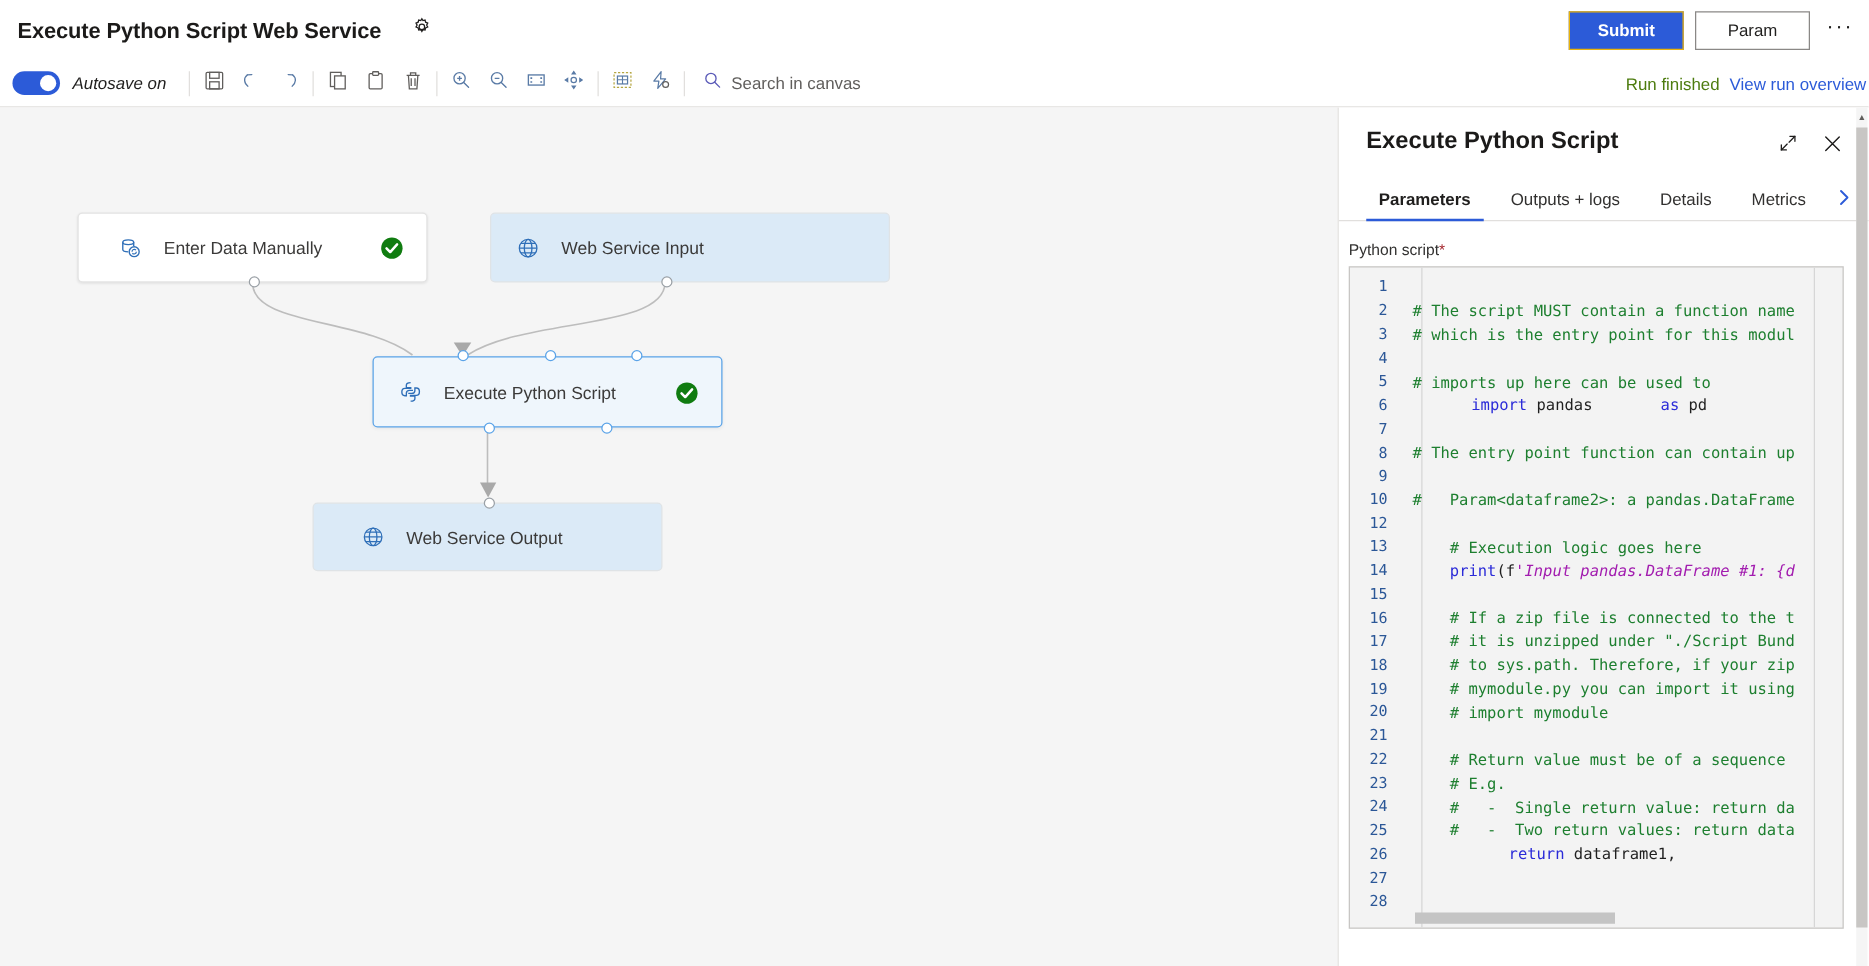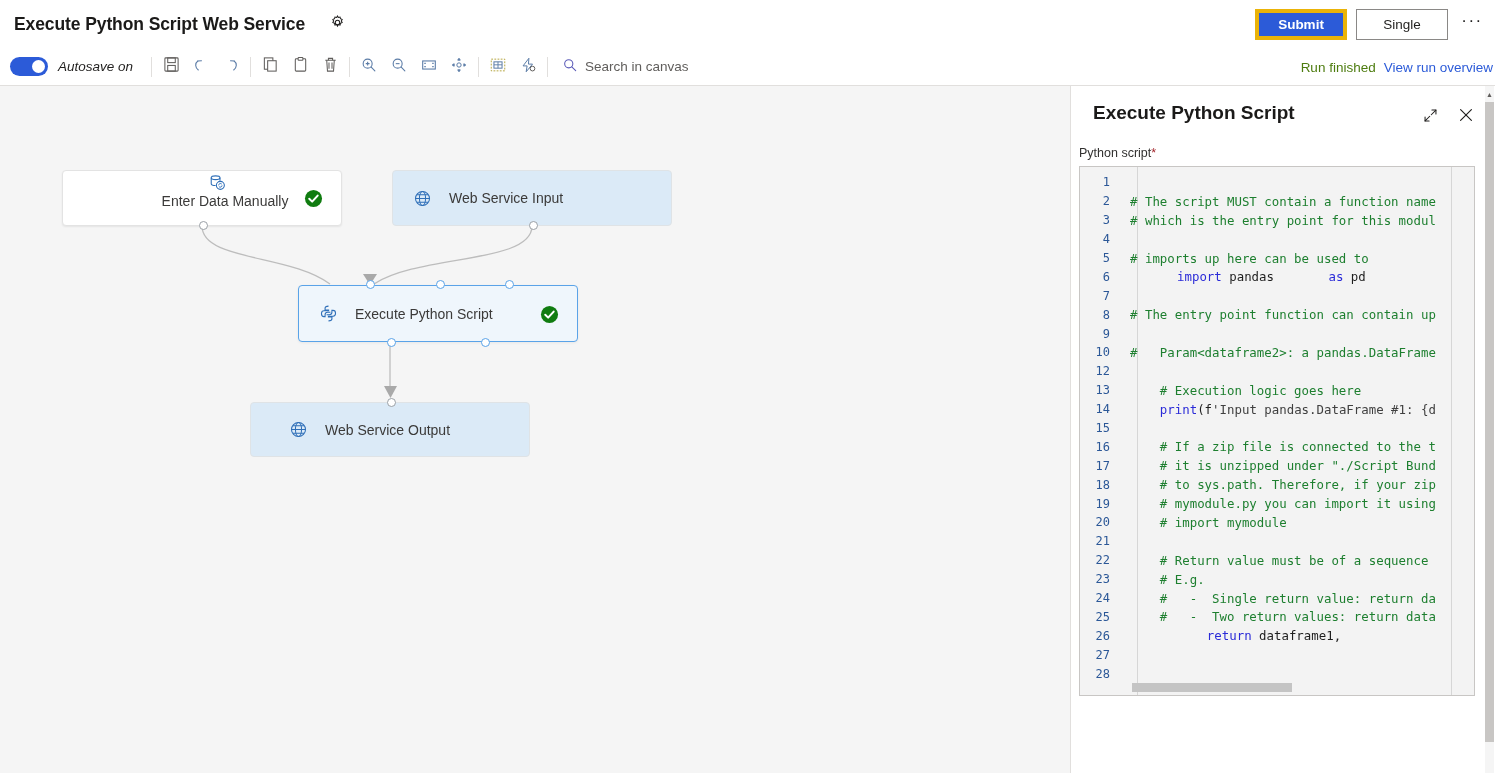--- a/index.html
+++ b/index.html
@@ -27,21 +27,21 @@
   .gear-btn {
     margin-left: 18px; width: 28px; height: 28px;
     display: flex; align-items: center; justify-content: center;
     cursor: pointer; border-radius: 2px;
   }
   .titlebar-right {
     position: absolute; right: 8px; top: 0; height: 48px;
     display: flex; align-items: center; gap: 9px;
   }
   .btn-primary {
-    background: #2c5bd8; color: #fff; border: 4px solid #eab308;
+    background: #2c5bd8; color: #fff; border: 1px solid #eab308;
     height: 31px; min-width: 92px; padding: 0 14px;
     font-size: 13.5px; font-weight: 600; cursor: pointer;
     font-family: "Liberation Sans", sans-serif;
     display: flex; align-items: center; justify-content: center;
   }
   .btn-default {
     background: #fff; color: #201f1e; border: 1px solid #8a8886;
     height: 31px; min-width: 92px; padding: 0 14px;
     font-size: 13.5px; font-weight: 400; cursor: pointer;
     font-family: "Liberation Sans", sans-serif;
@@ -151,21 +151,21 @@
   .ln {
     width: 42px; text-align: right; padding-right: 12px; flex: none;
     font-size: 12px; color: #2b5797; font-family: "DejaVu Sans Mono", monospace;
   }
   .code {
     font-size: 12.4px; white-space: pre; font-family: "DejaVu Sans Mono", monospace;
     color: #1f1f1f; padding-left: 8px;
   }
   .c-com { color: #1d7f2f; }
   .c-kw  { color: #2b2bd8; margin-left: 47px; }
-  .c-str { color: #404040; }
+  .c-str { color: #a21caf; font-style: italic; }
   .c-fn  { color: #2b2bd8; }
   .guide {
     position: absolute; top: 0; bottom: 0; width: 1px; background: #d6d6d6;
   }
   .hscroll {
     position: absolute; left: 52px; bottom: 3px; width: 160px; height: 9px;
     background: #c4c4c4; border-radius: 0px; cursor: pointer;
   }
   .panel-scroll {
     position: absolute; right: 1px; top: 86px; width: 9px; height: 687px;
@@ -190,21 +190,21 @@
     <div class="gear-btn">
       <span>
         <svg width="17" height="17" viewBox="0 0 20 20" fill="none" stroke="#201f1e" stroke-width="1.2">
           <circle cx="10" cy="10" r="2.6"></circle>
           <path d="M10 2.3l1 1.8 2-.5.5 2 2 .9-1 1.8 1 1.8-2 .9-.5 2-2-.5-1 1.8-1-1.8-2 .5-.5-2-2-.9 1-1.8-1-1.8 2-.9.5-2 2 .5z"></path>
         </svg>
       </span>
     </div>
     <div class="titlebar-right">
       <button class="btn-primary">Submit</button>
-      <button class="btn-default">Single</button>
+      <button class="btn-default">Param</button>
       <div class="more-btn">···</div>
     </div>
   </div>
 
   <div class="toolbar">
     <div class="toggle"></div>
     <div class="toggle-label">Autosave on</div>
 
     <div class="tb-sep" style="margin-left:18px"></div>
 
@@ -345,41 +345,41 @@
       <path d="M202,140 C202,175 290,168 330,198" stroke="#bdbdbd" stroke-width="1.3" fill="none"></path>
 
       <path d="M532,140 C532,178 420,168 374,198" stroke="#bdbdbd" stroke-width="1.3" fill="none"></path>
 
       <path d="M363,188 L377,188 L370,199 Z" fill="#a9a9a9"></path>
 
       <path d="M390,256 L390,309" stroke="#bdbdbd" stroke-width="1.3" fill="none"></path>
       <path d="M384,300 L397,300 L390.5,312 Z" fill="#a9a9a9"></path>
     </svg>
 
-    <div class="node node-white" style="left:62px; top:84px; width:280px; height:56px; padding-left:30px;flex-direction:column;">
+    <div class="node node-white" style="left:62px; top:84px; width:280px; height:56px; padding-left:30px;">
       <span class="node-icon">
         <svg width="19" height="19" viewBox="0 0 20 20" fill="none" stroke="#2f6fb8" stroke-width="1.15">
           <ellipse cx="8" cy="5" rx="4.6" ry="2"></ellipse>
           <path d="M3.4 5v6.2c0 1.1 2.1 2 4.6 2"></path>
           <path d="M12.6 5v3.2"></path>
           <circle cx="13" cy="13" r="4.2"></circle>
           <path d="M11.2 13a1.9 1.9 0 0 1 3.3-1.3M14.8 13a1.9 1.9 0 0 1-3.3 1.3" stroke-width="1"></path>
         </svg>
       </span>
       <span class="node-label" style="margin-left:16px">Enter Data Manually</span>
       <span class="node-status" style="right:18px; top:18px;">
         <svg width="19" height="19" viewBox="0 0 20 20">
           <circle cx="10" cy="10" r="9" fill="#107c10"></circle>
           <path d="M5.5 10.2 L8.6 13.3 L14.4 6.9" stroke="#fff" stroke-width="2.1" fill="none" stroke-linecap="round" stroke-linejoin="round"></path>
         </svg>
       </span>
       <span class="port" style="left:136px; bottom:-5px;"></span>
     </div>
 
-    <div class="node node-blue" style="left:392px; top:84px; width:280px; height:56px; padding-left:18px;">
+    <div class="node node-blue" style="left:392px; top:84px; width:320px; height:56px; padding-left:18px;">
       <span class="node-icon">
         <svg width="19" height="19" viewBox="0 0 20 20" fill="none" stroke="#2f6fb8" stroke-width="1.1">
           <circle cx="10" cy="10" r="7.4"></circle>
           <ellipse cx="10" cy="10" rx="3.2" ry="7.4"></ellipse>
           <path d="M2.7 10h14.6M4.0 6.0h12M4.0 14h12"></path>
         </svg>
       </span>
       <span class="node-label" style="margin-left:16px">Web Service Input</span>
       <span class="port" style="left:136px; bottom:-5px;"></span>
     </div>
@@ -435,20 +435,33 @@
         <div class="panel-icon-btn">
           <span>
             <svg width="16" height="16" viewBox="0 0 16 16" fill="none" stroke="#201f1e" stroke-width="1.15">
               <path d="M2.6 2.6 L13.4 13.4M13.4 2.6 L2.6 13.4" stroke-linecap="round"></path>
             </svg>
           </span>
         </div>
       </div>
     </div>
 
+    <div class="tabs">
+      <div class="tab active">Parameters</div>
+      <div class="tab">Outputs + logs</div>
+      <div class="tab">Details</div>
+      <div class="tab">Metrics</div>
+      <div class="tab-more">
+        <span>
+          <svg width="16" height="16" viewBox="0 0 16 16" fill="none" stroke="#2c5bd8" stroke-width="1.5">
+            <path d="M5.8 2.8 L11 8 L5.8 13.2" stroke-linecap="round" stroke-linejoin="round"></path>
+          </svg>
+        </span>
+      </div>
+    </div>
 
     <div class="panel-body">
       <div class="field-label">
         <span>Python script</span><span class="req">*</span>
       </div>
       <div class="editor">
         <div class="guide" style="left:57px;"></div>
         <div class="guide" style="left:371px;"></div>
         <div class="code-rows" id="code-rows">
             <div class="code-row">

